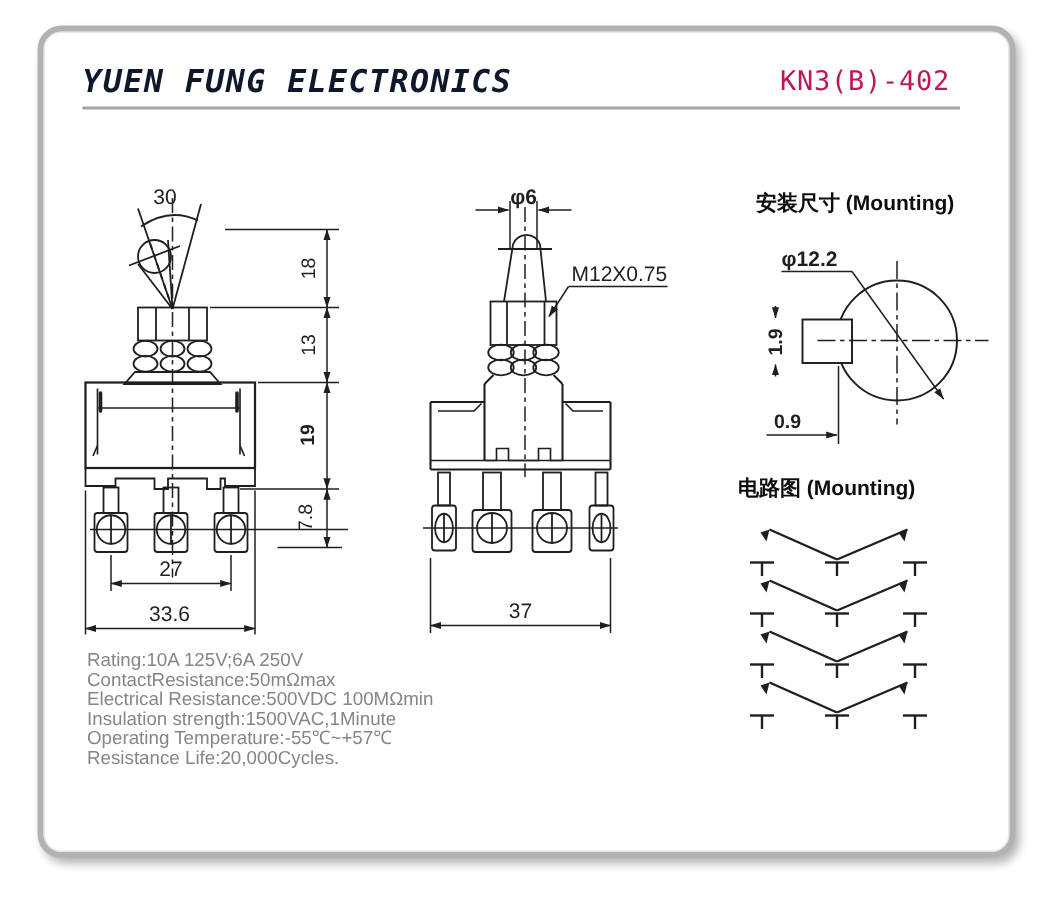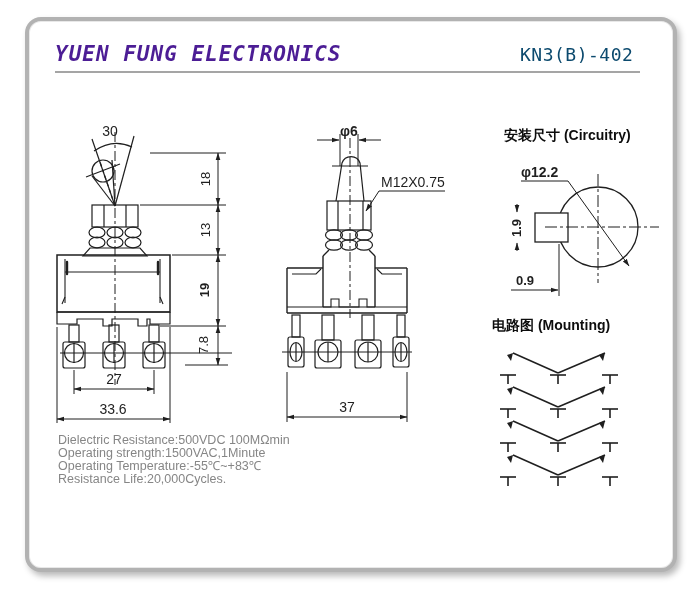--- a/index.html
+++ b/index.html
@@ -1,50 +1,52 @@
 <!DOCTYPE html>
 <html><head>
 <meta charset="utf-8">
 <style>
   html,body{margin:0;padding:0;background:#ffffff;}
   body{width:700px;height:600px;position:relative;font-family:"Liberation Sans",sans-serif;overflow:hidden;}
   .card{position:absolute;left:25px;top:17px;width:652px;height:555px;background:#ffffff;
         border:4px solid #b2b2b2;border-radius:16px;box-sizing:border-box;
         box-shadow:3px 4px 6px rgba(0,0,0,0.28), inset 0 0 0 1px #e8e8e8;}
   .brand{position:absolute;left:55px;top:42px;font-family:"DejaVu Sans Mono",monospace;
-         font-style:italic;font-weight:bold;font-size:21px;letter-spacing:1px;color:#4c1d95;white-space:nowrap;}
+         font-style:italic;font-weight:bold;font-size:21px;letter-spacing:1px;color:#0f172a;white-space:nowrap;}
   .model{position:absolute;left:520px;top:44px;font-family:"DejaVu Sans Mono",monospace;
-         font-size:18px;letter-spacing:0.5px;color:#0c4a6e;white-space:nowrap;}
+         font-size:18px;letter-spacing:0.5px;color:#be185d;white-space:nowrap;}
   .rule{position:absolute;left:55px;top:71px;width:585px;height:2px;background:#a5a5a5;}
   .sec-title{position:absolute;font-size:14px;font-weight:600;color:#0d0d0d;white-space:nowrap;
              font-family:"Liberation Sans",sans-serif;}
   #mounting-title{left:504px;top:127px;}
   #circuitry-title{left:492px;top:317px;}
   .specs{position:absolute;left:58px;top:434px;color:#868686;font-size:12.5px;line-height:13px;white-space:nowrap;}
   svg{position:absolute;left:0;top:0;}
   svg text{font-family:"Liberation Sans",sans-serif;font-size:13px;fill:#1f1f1f;}
   .dim-big{font-size:14px;}
   .bold{font-weight:bold;}
 </style>
 </head>
 <body>
 
 <div class="card"></div>
 
 <div class="brand">YUEN FUNG ELECTRONICS</div>
 <div class="model">KN3(B)-402</div>
 <div class="rule"></div>
 
-<div class="sec-title" id="mounting-title">安装尺寸 (Circuitry)</div>
+<div class="sec-title" id="mounting-title">安装尺寸 (Mounting)</div>
 <div class="sec-title" id="circuitry-title">电路图 (Mounting)</div>
 
 <div class="specs">
-  <div>Dielectric Resistance:500VDC 100MΩmin</div>
-  <div>Operating strength:1500VAC,1Minute</div>
-  <div>Operating Temperature:-55℃~+83℃</div>
+  <div>Rating:10A 125V;6A 250V</div>
+  <div>ContactResistance:50mΩmax</div>
+  <div>Electrical Resistance:500VDC 100MΩmin</div>
+  <div>Insulation strength:1500VAC,1Minute</div>
+  <div>Operating Temperature:-55℃~+57℃</div>
   <div>Resistance Life:20,000Cycles.</div>
 </div>
 
 <svg width="700" height="600" viewBox="0 0 700 600">
   <defs>
     <marker id="arr" viewBox="0 0 10 10" refX="9" refY="5" markerWidth="8" markerHeight="8" orient="auto-start-reverse">
       <path d="M0,2 L9.5,5 L0,8 z" fill="#1f1f1f"></path>
     </marker>
   </defs>
 

